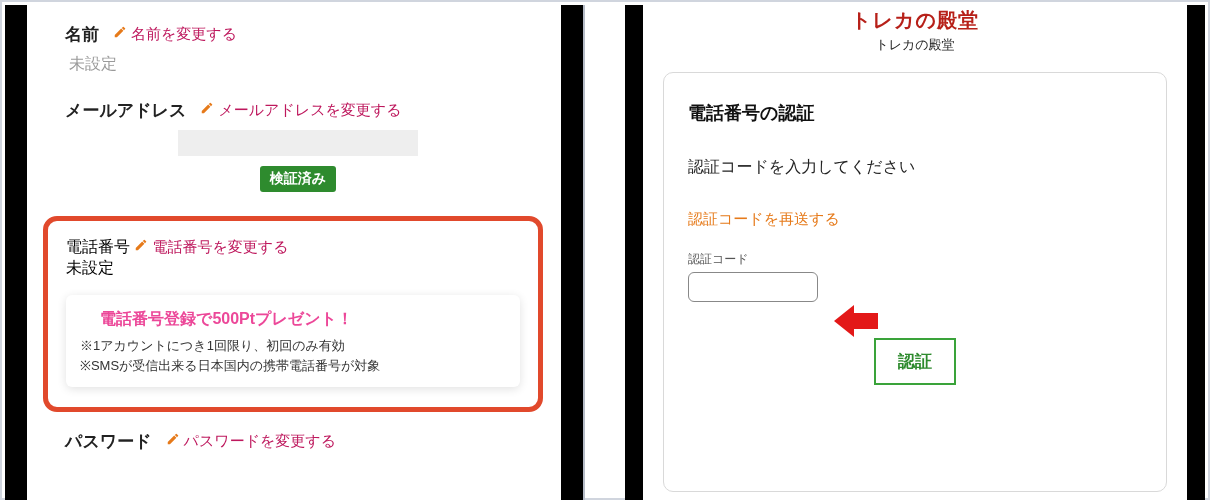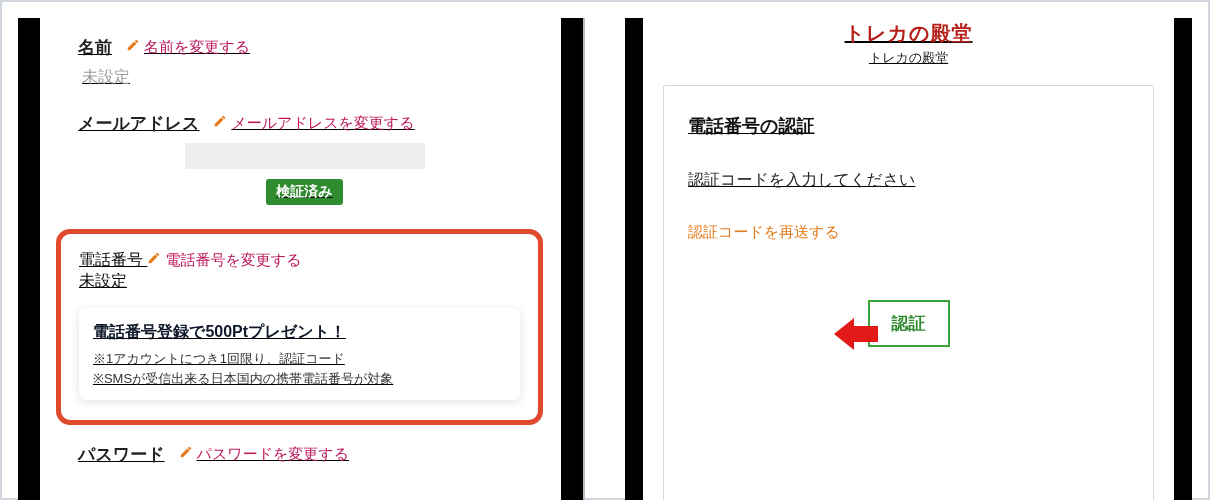--- a/index.html
+++ b/index.html
@@ -10,22 +10,21 @@
       height: 500px;
       position: relative;
       overflow: hidden;
     }
     .container {
       position: absolute;
       inset: 2px;
       background: #fff;
       display: flex;
       gap: 40px;
-      padding: 16px;
-      text-decoration: underline;
+      padding: 3px;
     }
     
     .phone {
       width: 585px;
       height: 500px;
       background: #fff;
       position: relative;
       display: flex;
       align-items: flex-start;
     }
@@ -112,24 +111,25 @@
       margin-bottom: 18px;
     }
     .promo {
       background: #fff;
       border-radius: 6px;
       box-shadow: 0 2px 10px rgba(0,0,0,0.12);
       padding: 14px 14px 12px 14px;
       margin-top: 16px;
     }
     .promo-title {
-      color: #0f172a;
+      color: #ec4899;
       font-weight: 700;
       font-size: 16px;
       margin-bottom: 6px;
+      margin-left: 20px;
     }
     .promo-note {
       font-size: 13px;
       color: #333;
       line-height: 1.5;
     }
 
     
     .logo-wrap { text-align: center; padding-top: 2px; }
     .logo {
@@ -139,21 +139,21 @@
       color: #b72019;
       letter-spacing: 1px;
     }
     .logo-sub {
       font-size: 13px;
       color: #222;
       margin-top: 2px;
     }
     .panel {
       border: 1px solid #d9d9d9;
-      border-radius: 2px;
+      border-radius: 10px;
       margin-top: 18px;
       padding: 28px 24px 30px 24px;
       position: relative;
       height: 420px;
     }
     .panel h2 {
       font-size: 18px;
       font-weight: 700;
       color: #111;
       margin-bottom: 32px;
@@ -249,21 +249,21 @@
             <svg class="pencil" viewBox="0 0 24 24" fill="#e67a1a">
                 <path d="M3 17.25V21h3.75L17.81 9.94l-3.75-3.75L3 17.25zM20.71 7.04a1 1 0 0 0 0-1.41l-2.34-2.34a1 1 0 0 0-1.41 0l-1.83 1.83 3.75 3.75 1.83-1.83z"></path>
               </svg>
             <span>電話番号を変更する</span>
           </span>
         </div>
         <div class="value">未設定</div>
 
         <div class="promo">
           <div class="promo-title">電話番号登録で500Ptプレゼント！</div>
-          <div class="promo-note">※1アカウントにつき1回限り、認証コード</div>
+          <div class="promo-note">※1アカウントにつき1回限り、初回のみ有効</div>
           <div class="promo-note">※SMSが受信出来る日本国内の携帯電話番号が対象</div>
         </div>
       </div>
 
       <div class="row" style="margin-bottom:0;">
         <div class="head">
           <span class="label">パスワード</span>
           <span class="edit-link">
             <svg class="pencil" viewBox="0 0 24 24" fill="#e67a1a">
                 <path d="M3 17.25V21h3.75L17.81 9.94l-3.75-3.75L3 17.25zM20.71 7.04a1 1 0 0 0 0-1.41l-2.34-2.34a1 1 0 0 0-1.41 0l-1.83 1.83 3.75 3.75 1.83-1.83z"></path>
@@ -287,20 +287,24 @@
         </div>
         <div class="logo-sub">トレカの殿堂</div>
       </div>
 
       <div class="panel">
         <h2>電話番号の認証</h2>
         <p class="lead">認証コードを入力してください</p>
 
         <a class="resend">認証コードを再送する</a>
 
+        <div>
+          <div class="code-label">認証コード</div>
+          <input class="code-input" value="" style="">
+        </div>
 
         <svg class="arrow" viewBox="0 0 44 40">
           <polygon points="0,20 20,4 20,12 44,12 44,28 20,28 20,36" fill="#e31818"></polygon>
         </svg>
 
         <div class="verify-wrap">
           <button class="verify-btn">認証</button>
         </div>
       </div>
 

